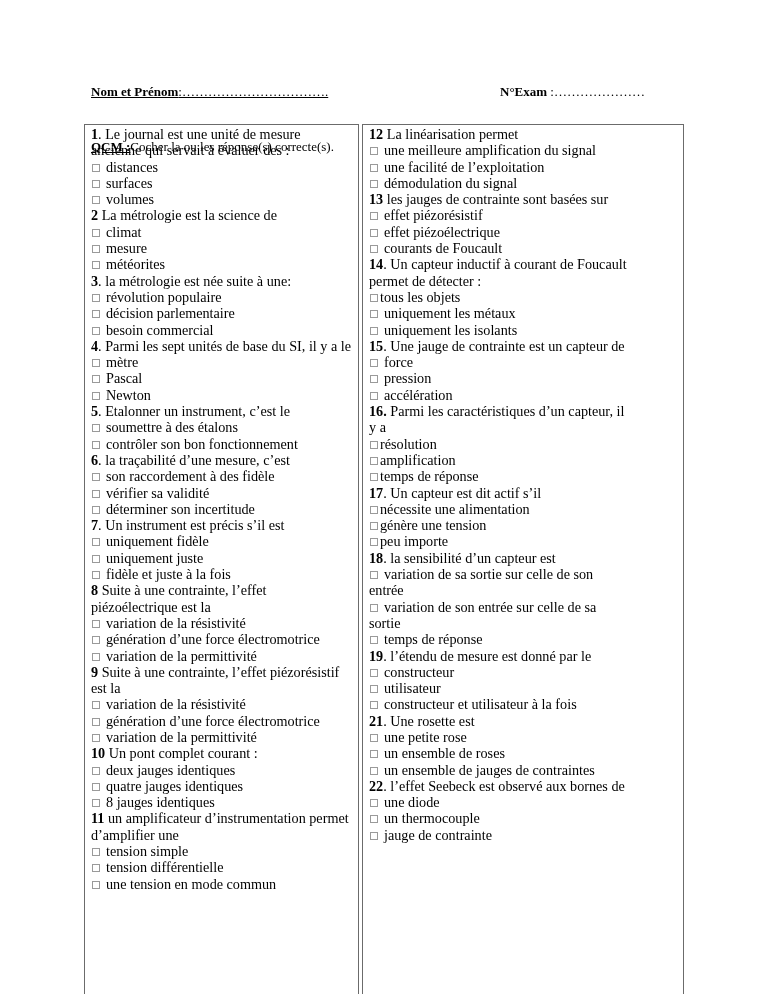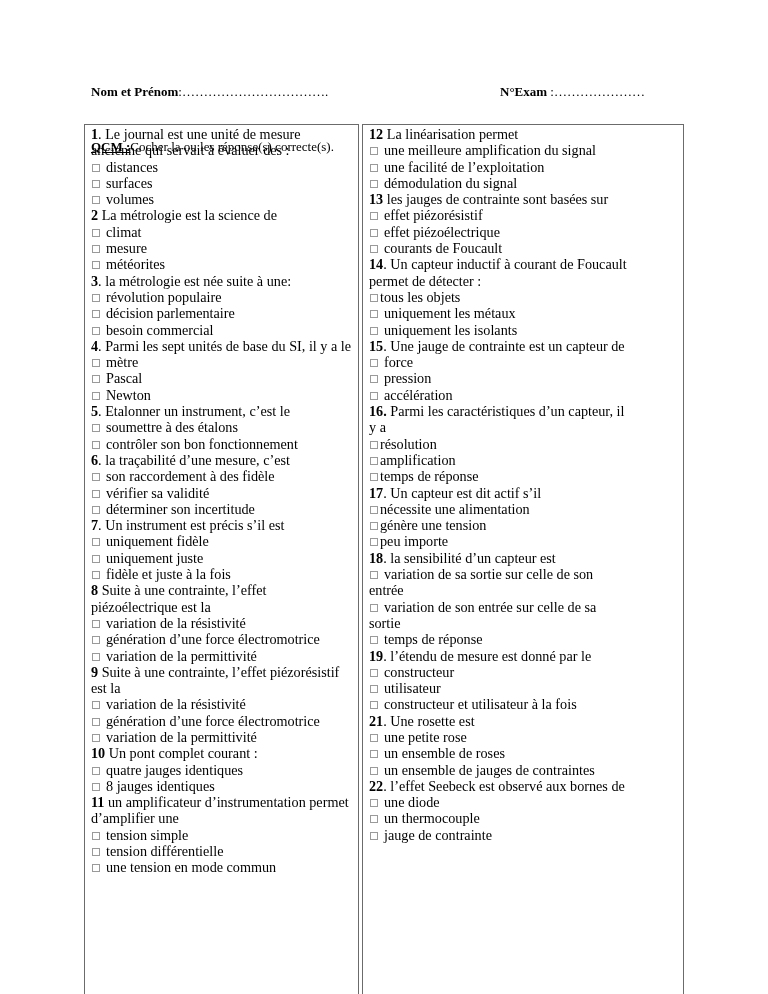--- a/index.html
+++ b/index.html
@@ -1,21 +1,21 @@
 <!DOCTYPE html>
 <html><head>
 <meta charset="utf-8">
 <style>
   html, body { margin: 0; padding: 0; background: #ffffff; }
   body { width: 768px; height: 994px; position: relative; overflow: hidden;
          font-family: "Liberation Serif", "DejaVu Serif", serif; color: #000; }
   .page { position: absolute; left: 0; top: 0; width: 768px; height: 994px; }
   .hdr { position: absolute; font-size: 13px; line-height: 16px; white-space: nowrap; }
   .hdr b { font-weight: bold; }
-  #hdr-name { left: 91px; top: 84px; }
+  #hdr-name { left: 91px; top: 84px; text-decoration: underline; }
   #hdr-exam { left: 500px; top: 84px; }
   #hdr-qcm { left: 91px; top: 99px; margin-top: 40px; }
   #hdr-qcm .u { text-decoration: underline; font-weight: bold; }
   .col { position: absolute; top: 124px; height: 929px; box-sizing: border-box;
          border: 1px solid #6b6b6b; padding: 1px 0 16px 6px; }
   #col-left { left: 84px; width: 275px; }
   #col-right { left: 362px; width: 322px; font-family: Liberation Serif, serif; }
   .line { font-size: 14.2px; line-height: 16.3px; white-space: nowrap; }
   .q b { font-weight: bold; }
   .opt .box { display: inline-block; width: 8px; height: 8px; border: 1px solid #9a9a9a;
@@ -88,20 +88,21 @@
       </div>
       <div>
         <div class="line q"><b>9</b><span style="white-space: pre;"> </span><span>Suite à une contrainte, l’effet piézorésistif</span></div>
         <div class="line q"><span>est la</span></div>
         <div class="line opt"><span class="box"></span><span>variation de la résistivité</span></div>
         <div class="line opt"><span class="box"></span><span>génération d’une force électromotrice</span></div>
         <div class="line opt"><span class="box"></span><span>variation de la permittivité</span></div>
       </div>
       <div>
         <div class="line q"><b>10</b><span style="white-space: pre;"> </span><span>Un pont complet courant :</span></div>
+        <div class="line opt"><span class="box"></span><span>deux jauges identiques</span></div>
         <div class="line opt"><span class="box"></span><span>quatre jauges identiques</span></div>
         <div class="line opt"><span class="box"></span><span>8 jauges identiques</span></div>
       </div>
       <div>
         <div class="line q"><b>11</b><span style="white-space: pre;"> </span><span>un amplificateur d’instrumentation permet</span></div>
         <div class="line q"><span>d’amplifier une</span></div>
         <div class="line opt"><span class="box"></span><span>tension simple</span></div>
         <div class="line opt"><span class="box"></span><span>tension différentielle</span></div>
         <div class="line opt"><span class="box"></span><span>une tension en mode commun</span></div>
       </div>

